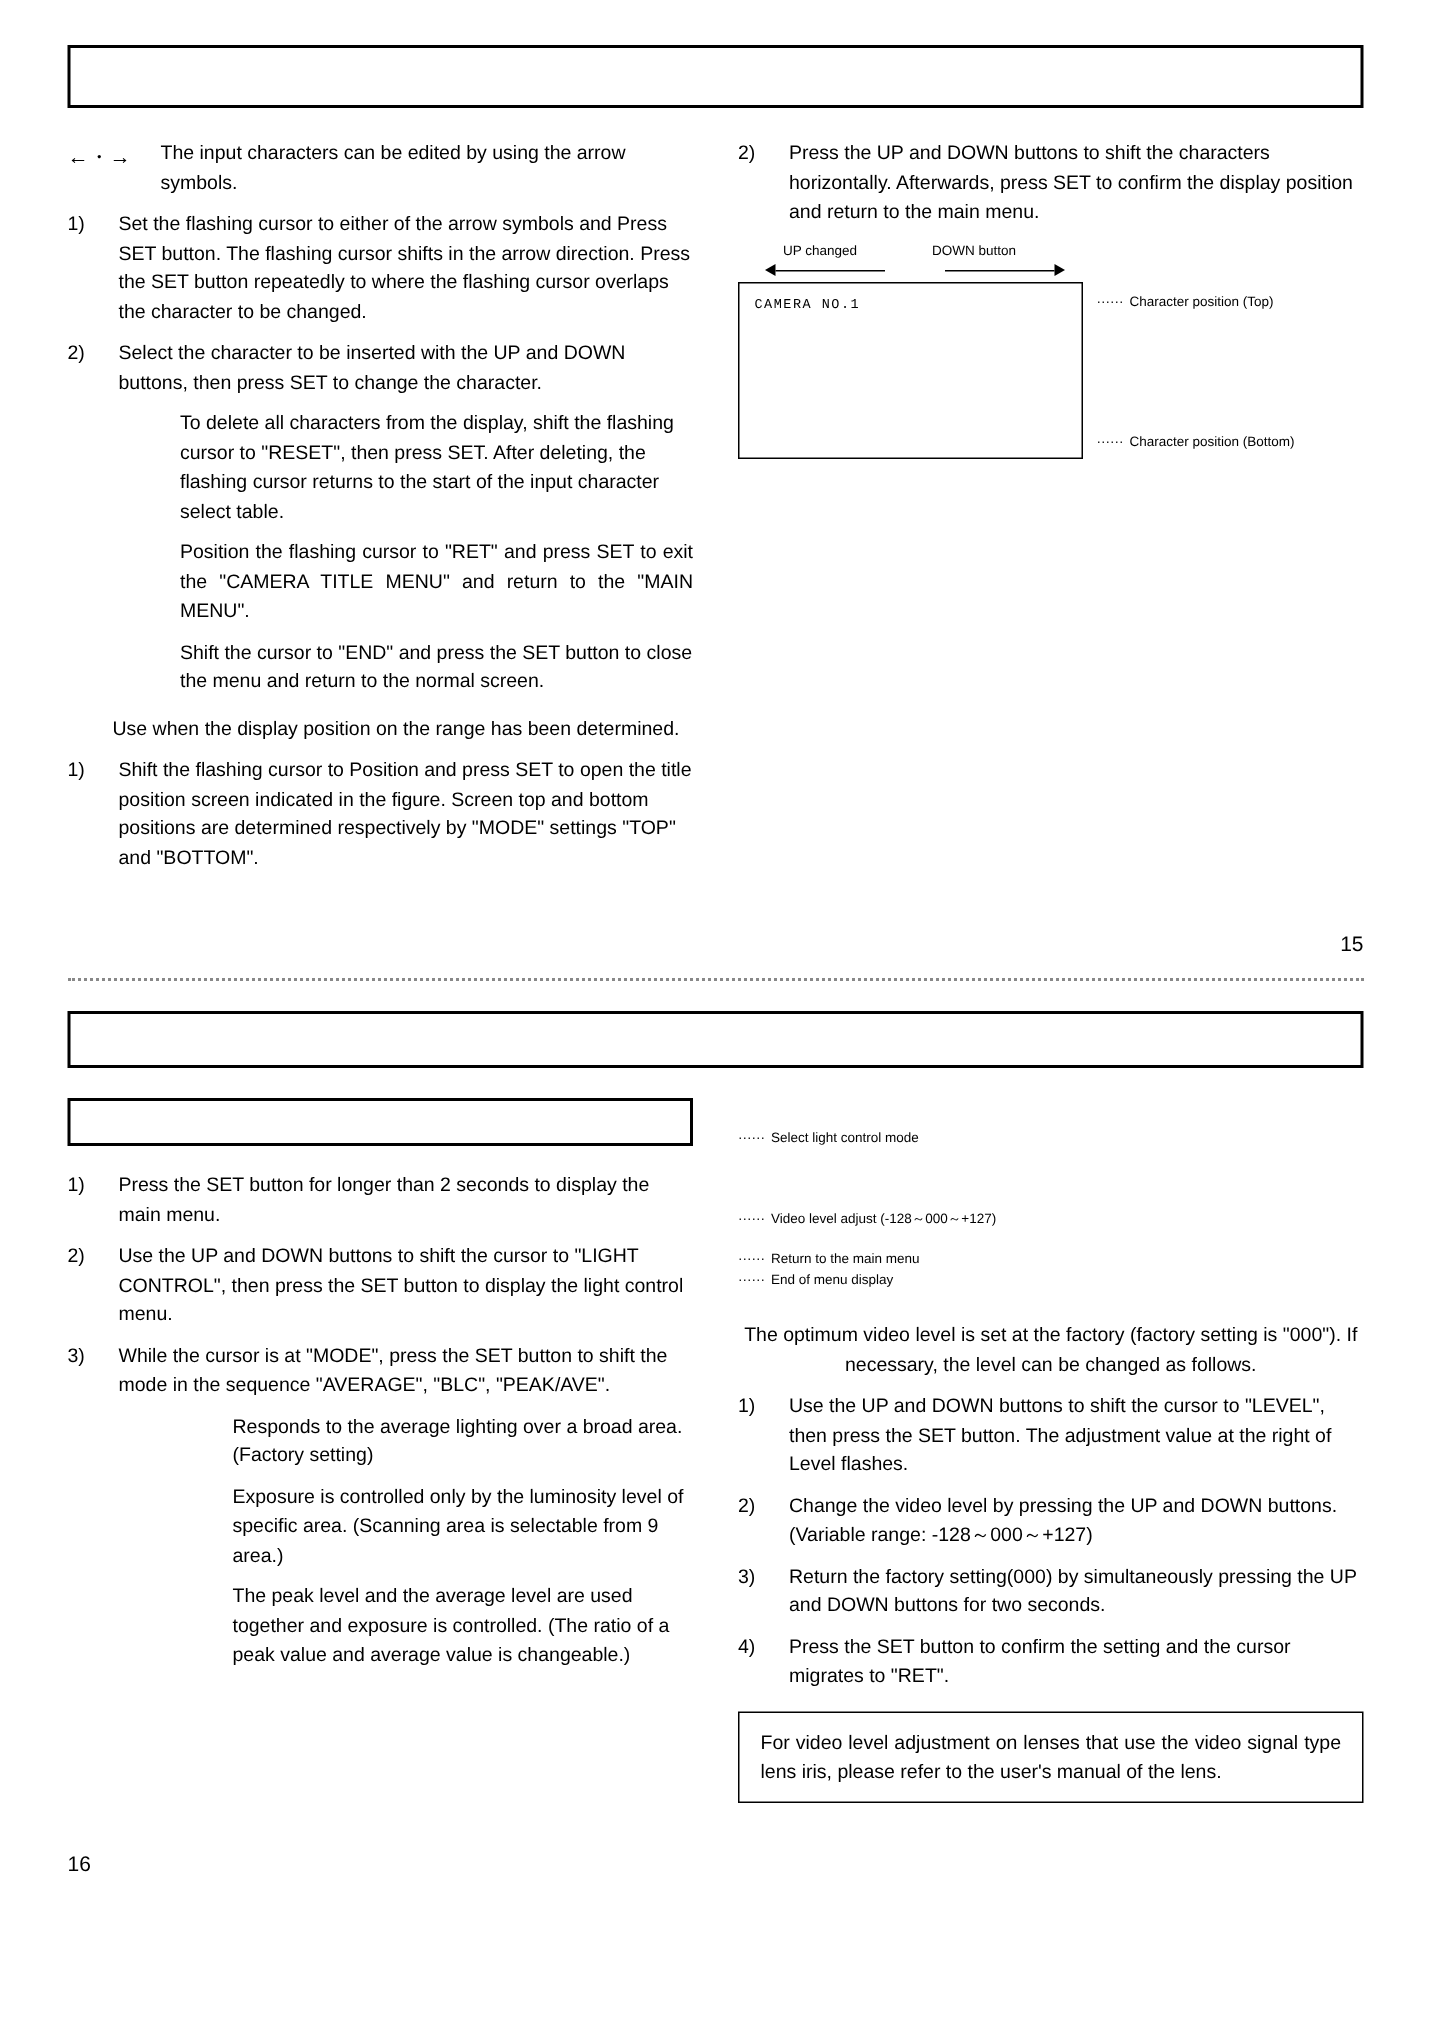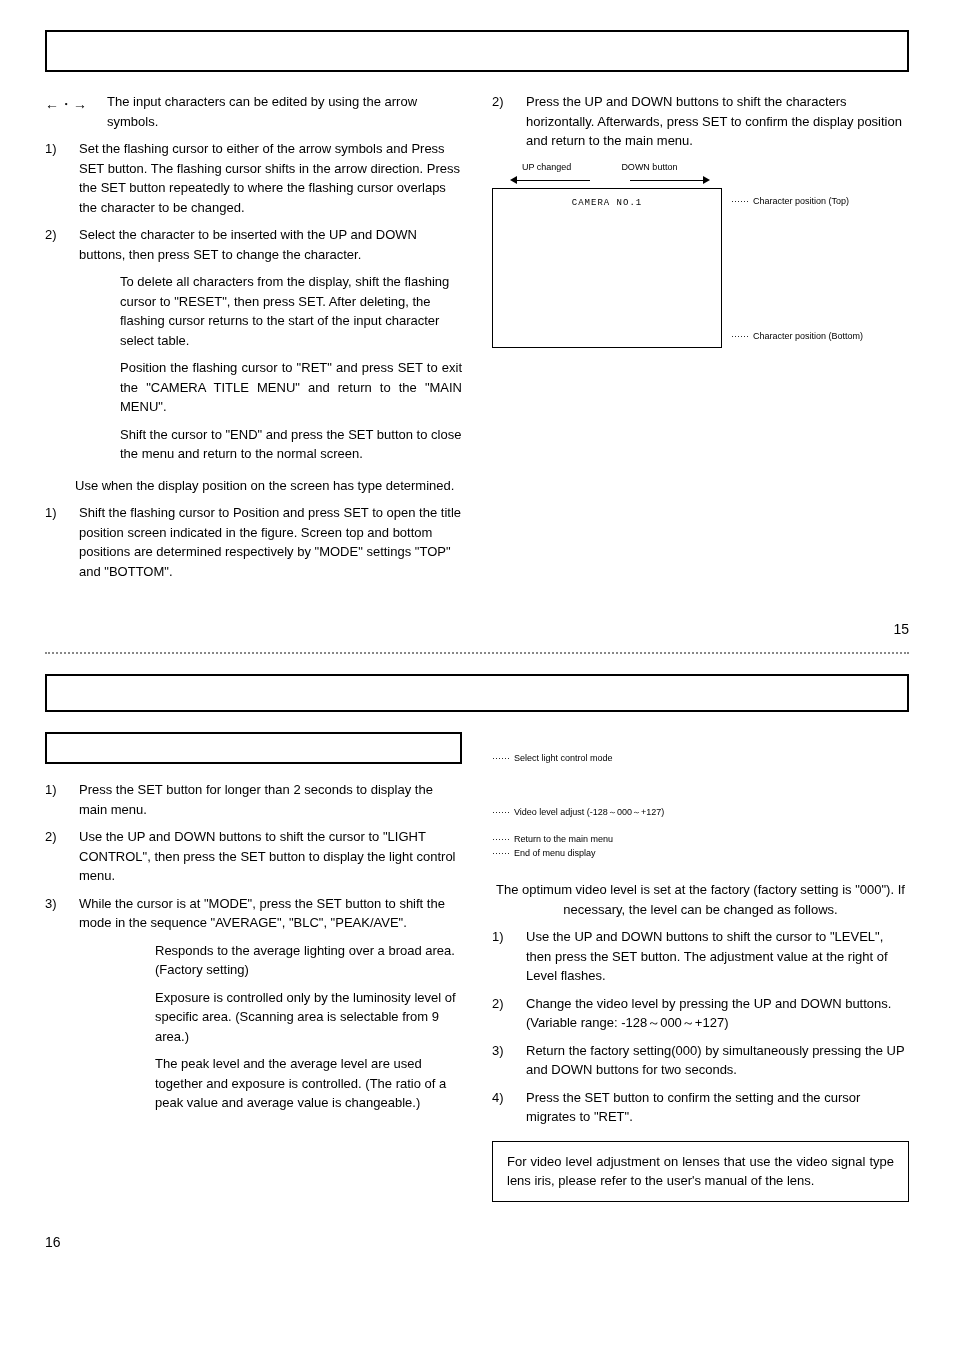--- a/index.html
+++ b/index.html
@@ -96,27 +96,26 @@
     }
     .tri-right {
       width: 0; height: 0;
       border-top: 4px solid transparent;
       border-bottom: 4px solid transparent;
       border-left: 7px solid #000;
     }
     .fig-box {
       border: 1px solid #000;
       width: 230px;
-      height: 160px;
+      height: 118px;
       position: relative;
       font-family: "Courier New", monospace;
       font-size: 9px;
       letter-spacing: 1px;
       padding: 8px 10px;
-      text-align: center;
     }
     .dots {
       letter-spacing: 0px;
       margin-right: 4px;
     }
     .fig-bottom-annot {
       position: absolute;
       left: 238px;
       bottom: 4px;
       font-size: 9px;
@@ -243,21 +242,21 @@
 
     <div class="num-item">
       <span class="num">2)</span>
       <span class="content">Select the character to be inserted with the UP and DOWN buttons, then press SET to change the character.</span>
     </div>
 
     <div class="indent-block">To delete all characters from the display, shift the flashing cursor to "RESET", then press SET. After deleting, the flashing cursor returns to the start of the input character select table.</div>
     <div class="indent-block" style="text-align:justify;">Position the flashing cursor to "RET" and press SET to exit the "CAMERA TITLE MENU" and return to the "MAIN MENU".</div>
     <div class="indent-block">Shift the cursor to "END" and press the SET button to close the menu and return to the normal screen.</div>
 
-    <div class="para">Use when the display position on the screen has type determined.</div>
+    <div class="para">Use when the display position on the range has been determined.</div>
 
     <div class="num-item">
       <span class="num">1)</span>
       <span class="content">Shift the flashing cursor to Position and press SET to open the title position screen indicated in the figure. Screen top and bottom positions are determined respectively by "MODE" settings "TOP" and "BOTTOM".</span>
     </div>
   </div>
 
   <div class="col-right">
     <div class="num-item">
       <span class="num">2)</span>

